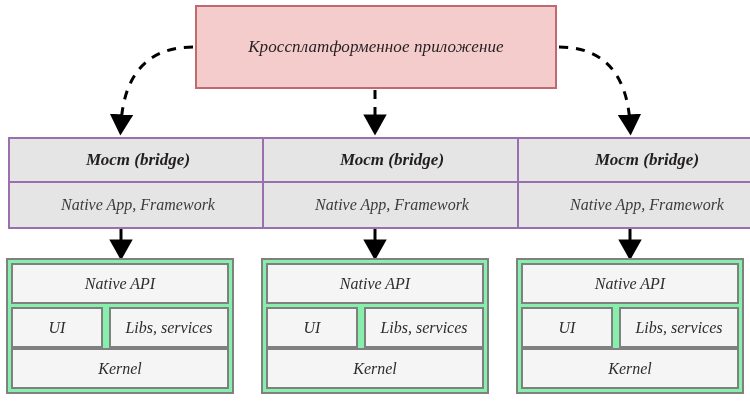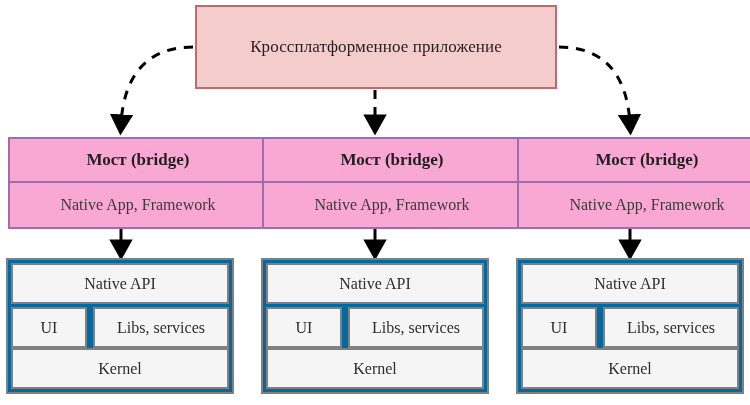--- a/index.html
+++ b/index.html
@@ -7,20 +7,21 @@
     padding: 0;
     background: #ffffff;
   }
   #canvas {
     position: relative;
     width: 750px;
     height: 405px;
     background: #ffffff;
     font-family: "Liberation Serif", "DejaVu Serif", serif;
     overflow: hidden;
+    font-style: italic;
   }
 
   
   .app-box {
     position: absolute;
     left: 195px;
     top: 5px;
     width: 362px;
     height: 84px;
     box-sizing: border-box;
@@ -37,21 +38,21 @@
     white-space: nowrap;
   }
 
   
   .bridge {
     position: absolute;
     top: 137px;
     width: 260px;
     box-sizing: border-box;
     border: 2px solid #9a6fb0;
-    background: #f9a8d4;
+    background: #e5e5e5;
   }
   .bridge-title {
     box-sizing: border-box;
     height: 44px;
     display: flex;
     align-items: center;
     justify-content: center;
     font-size: 17px;
     font-weight: bold;
     color: #231f20;
@@ -70,21 +71,21 @@
     border-radius: 17px;
   }
 
   
   .stack {
     position: absolute;
     top: 258px;
     width: 228px;
     box-sizing: border-box;
     border: 2px solid #808080;
-    background: #0369a1;
+    background: #86efac;
     padding: 3px;
   }
   .stack-row {
     box-sizing: border-box;
     border: 2px solid #808080;
     background: #f5f5f5;
     height: 41px;
     display: flex;
     align-items: center;
     justify-content: center;
@@ -103,21 +104,21 @@
     border: 2px solid #808080;
     background: #f5f5f5;
     display: flex;
     align-items: center;
     justify-content: center;
     font-size: 16px;
     color: #2e2e2e;
     white-space: nowrap;
   }
   .stack-cell.ui {
-    width: 76px;
+    width: 92px;
   }
   .stack-cell.libs {
     flex: 1;
     margin-left: 6px;
   }
 
   
   #arrows {
     position: absolute;
     left: 0;

